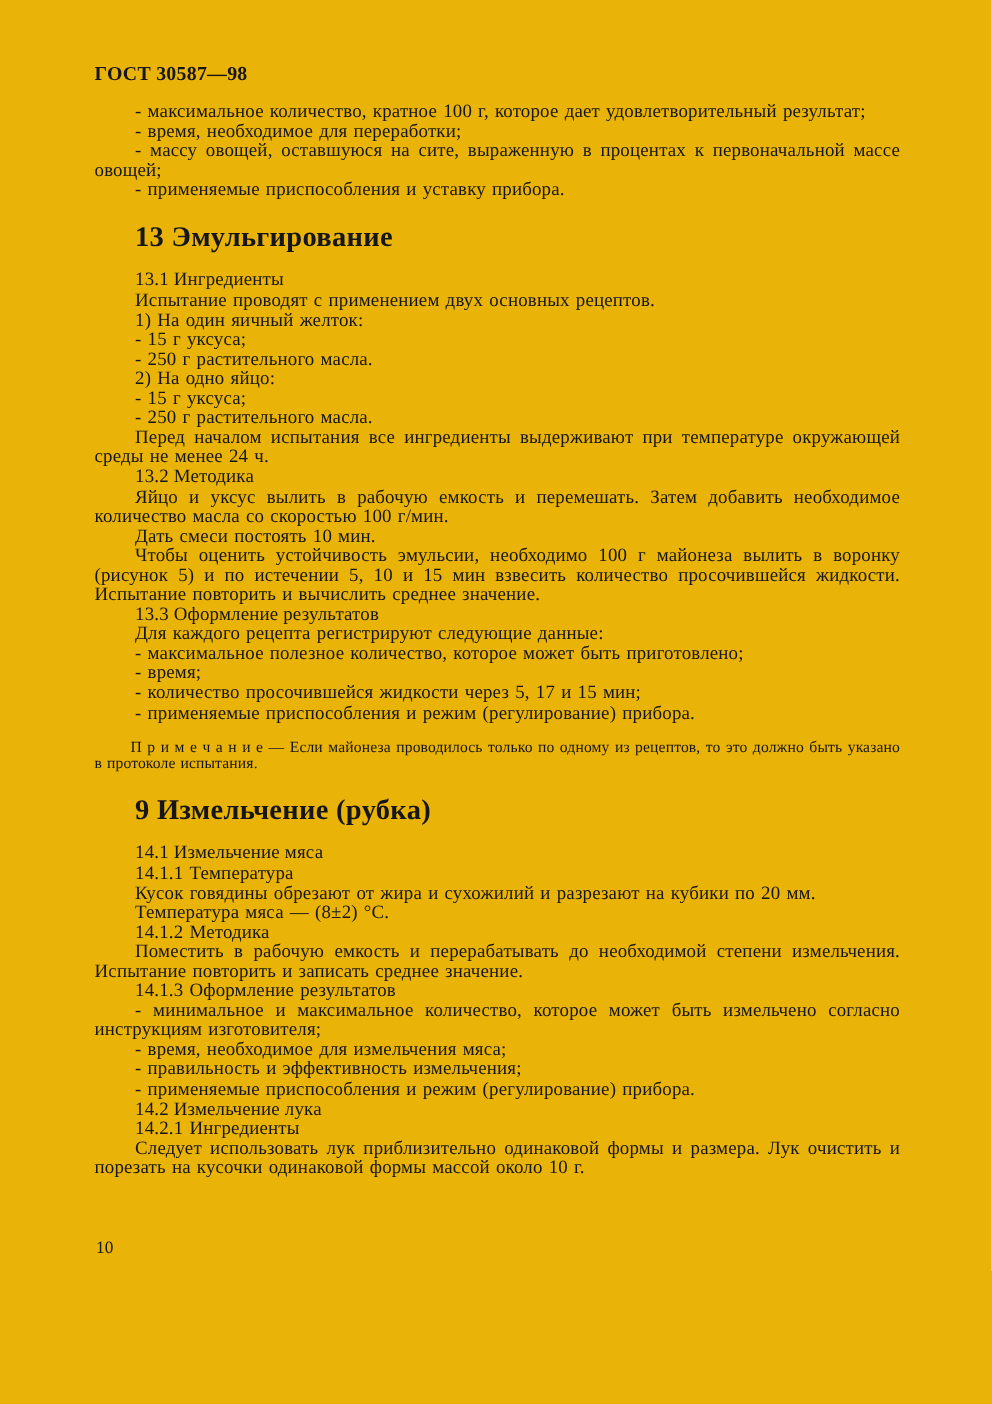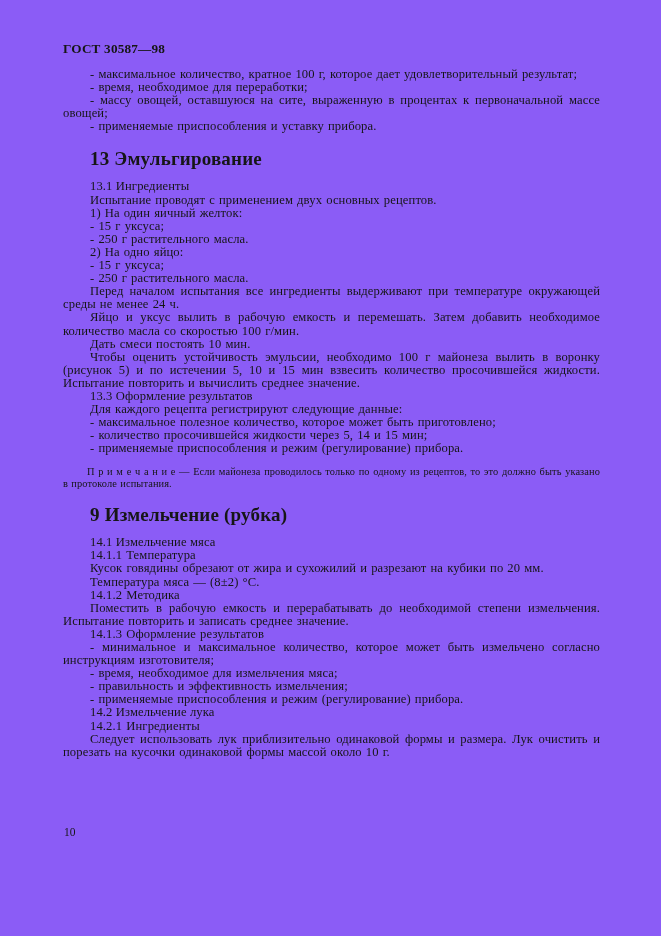--- a/index.html
+++ b/index.html
@@ -4,21 +4,21 @@
 <style>
   html, body {
     margin: 0;
     padding: 0;
     background: #e8e8e8;
   }
   .page {
     position: relative;
     width: 661px;
     height: 936px;
-    background: #8b5cf6;
+    background: #eab308;
     color: #161616;
     font-family: "Liberation Serif", "DejaVu Serif", serif;
     overflow: hidden;
     margin: 0 auto;
   }
   .running-header {
     position: absolute;
     top: 41px;
     left: 63px;
     font-size: 13.2px;
@@ -91,28 +91,30 @@
     <p class="h2">13.1 Ингредиенты</p>
     <p class="p">Испытание проводят с применением двух основных рецептов.</p>
     <p class="p">1) На один яичный желток:</p>
     <p class="p">- 15 г уксуса;</p>
     <p class="p">- 250 г растительного масла.</p>
     <p class="p">2) На одно яйцо:</p>
     <p class="p">- 15 г уксуса;</p>
     <p class="p">- 250 г растительного масла.</p>
     <p class="p">Перед началом испытания все ингредиенты выдерживают при температуре окружающей среды не менее 24 ч.</p>
 
+    <p class="h2">13.2 Методика</p>
     <p class="p">Яйцо и уксус вылить в рабочую емкость и перемешать. Затем добавить необходимое количество масла со скоростью 100 г/мин.</p>
     <p class="p">Дать смеси постоять 10 мин.</p>
     <p class="p">Чтобы оценить устойчивость эмульсии, необходимо 100 г майонеза вылить в воронку (рисунок 5) и по истечении 5, 10 и 15 мин взвесить количество просочившейся жидкости. Испытание повторить и вычислить среднее значение.</p>
 
     <p class="h2">13.3 Оформление результатов</p>
     <p class="p">Для каждого рецепта регистрируют следующие данные:</p>
     <p class="p">- максимальное полезное количество, которое может быть приготовлено;</p>
-    <p class="p">- количество просочившейся жидкости через 5, 14 и 15 мин;</p>
+    <p class="p">- время;</p>
+    <p class="p">- количество просочившейся жидкости через 5, 17 и 15 мин;</p>
     <p class="p">- применяемые приспособления и режим (регулирование) прибора.</p>
 
     <p class="note">П р и м е ч а н и е — Если майонеза проводилось только по одному из рецептов, то это должно быть указано в протоколе испытания.</p>
 
     <p class="h1">9 Измельчение (рубка)</p>
 
     <p class="h2">14.1 Измельчение мяса</p>
     <p class="p">14.1.1 Температура</p>
     <p class="p">Кусок говядины обрезают от жира и сухожилий и разрезают на кубики по 20 мм.</p>
     <p class="p">Температура мяса — (8±2) °С.</p>

